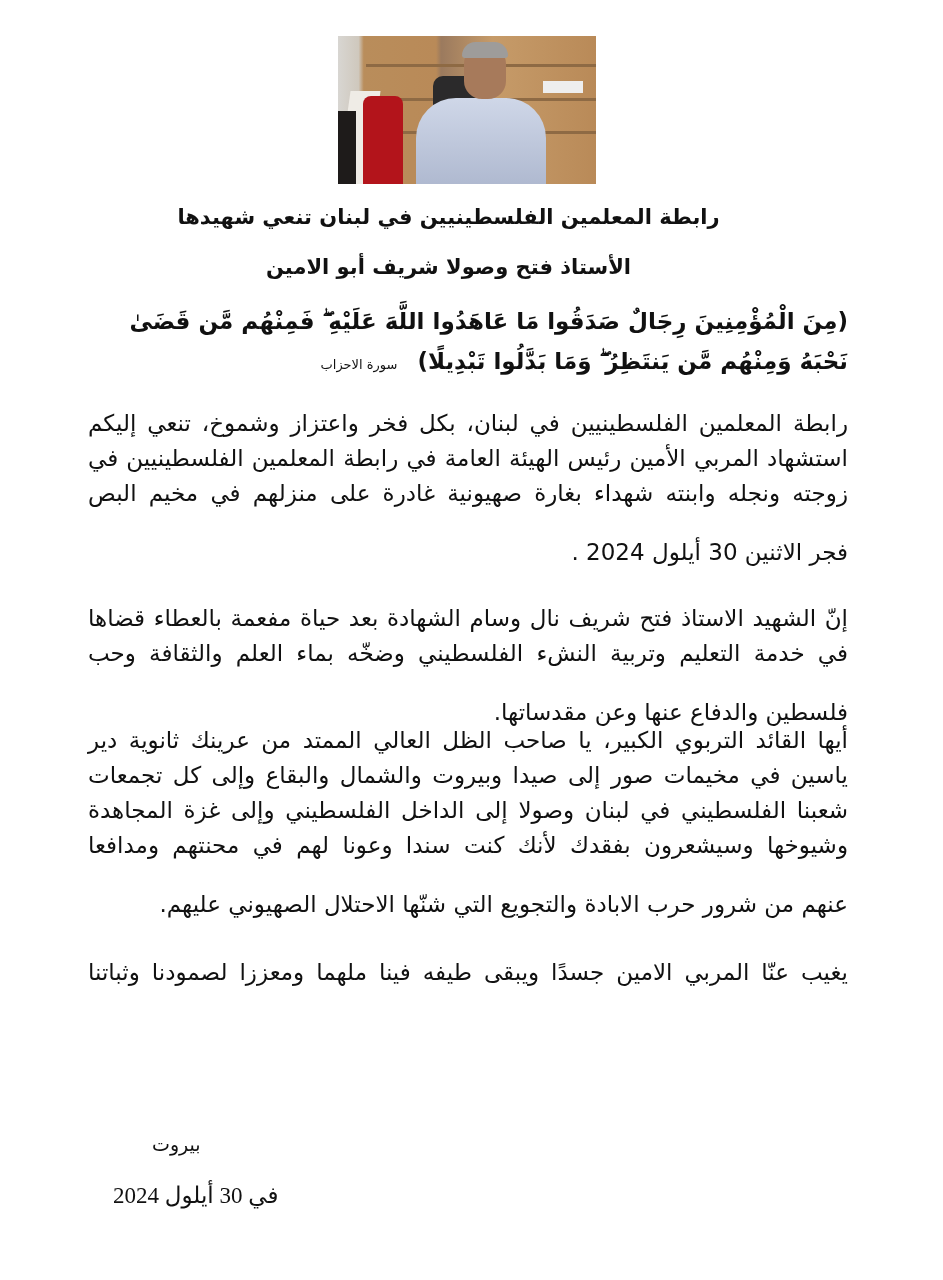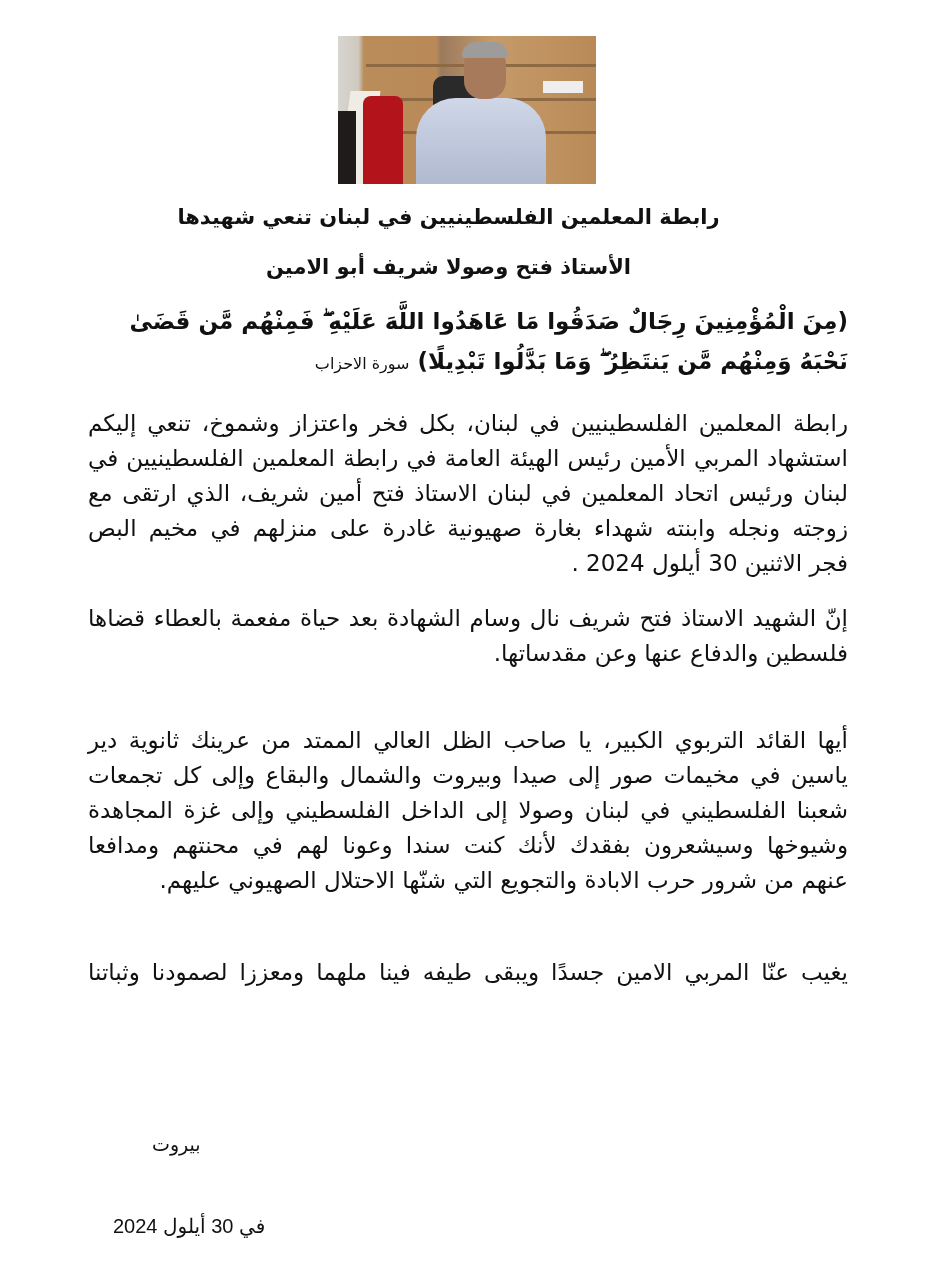--- a/index.html
+++ b/index.html
@@ -16,32 +16,32 @@
     .photo .hair { position: absolute; left: 124px; top: 6px; width: 46px; height: 16px; background: #9e9c9a; border-radius: 22px 22px 4px 4px; }
     .photo .files { position: absolute; left: 205px; top: 45px; width: 40px; height: 12px; background: #eeeeee; }
 
     .title { position: absolute; left: 0; width: 897px; text-align: center; direction: rtl; font-family: "DejaVu Sans", sans-serif; font-weight: bold; font-size: 21px; }
     .title.t1 { top: 205px; }
     .title.t2 { top: 255px; }
 
     .quran { position: absolute; right: 95px; direction: rtl; font-family: "DejaVu Sans", sans-serif; font-weight: bold; font-size: 23px; white-space: nowrap; }
     .quran.q1 { top: 308px; }
     .quran.q2 { top: 348px; }
-    .quran .surah { font-size: 16px; font-weight: normal; margin-right: 8px; }
+    .quran .surah { font-size: 13px; font-weight: normal; margin-right: 20px; }
 
     .para { position: absolute; right: 95px; width: 760px; direction: rtl; text-align: justify; font-family: "DejaVu Sans", sans-serif; font-size: 23px; line-height: 35px; }
     .para.p1 { top: 406px; }
     .para.p2 { top: 601px; }
     .para.p3 { top: 723px; }
     .para.p4 { top: 955px; }
     .line { display: block; text-align-last: justify; white-space: nowrap; }
-    .line.last { text-align-last: right; }
+    .line.last { text-align-last: right; margin-top: 24px; }
 
     .place { position: absolute; left: 152px; top: 1133px; direction: rtl; font-family: "DejaVu Sans", sans-serif; font-size: 19px; }
-    .date { position: absolute; left: 113px; top: 1182px; direction: rtl; font-family: Liberation Sans, sans-serif; font-size: 20px; margin-top: 32px; }
+    .date { position: absolute; left: 113px; top: 1182px; direction: rtl; font-family: Liberation Serif, serif; font-size: 23px; }
   </style>
 </head>
 <body>
 
 <div class="photo">
   <div class="wall"></div>
   <div class="shelf" style="top:28px"></div>
   <div class="shelf" style="top:62px"></div>
   <div class="shelf" style="top:95px"></div>
   <div class="files"></div>
@@ -60,27 +60,27 @@
 <div class="quran q1">
   <span>(مِنَ الْمُؤْمِنِينَ رِجَالٌ صَدَقُوا مَا عَاهَدُوا اللَّهَ عَلَيْهِ ۖ فَمِنْهُم مَّن قَضَىٰ</span>
 </div>
 <div class="quran q2">
   <span>نَحْبَهُ وَمِنْهُم مَّن يَنتَظِرُ ۖ وَمَا بَدَّلُوا تَبْدِيلًا)</span><span class="surah">سورة الاحزاب</span>
 </div>
 
 <div class="para p1">
   <span class="line">رابطة المعلمين الفلسطينيين في لبنان، بكل فخر واعتزاز وشموخ، تنعي إليكم</span>
   <span class="line">استشهاد المربي الأمين رئيس الهيئة العامة في رابطة المعلمين الفلسطينيين في</span>
-  <span class="line">لبنان ورئيس اتحاد المعلمين في لبنان الاستاذ فتح أمين شريف، الذي ارتقى مع</span>
   <span class="line">زوجته ونجله وابنته شهداء بغارة صهيونية غادرة على منزلهم في مخيم البص</span>
   <span class="line last">فجر الاثنين 30 أيلول 2024 .</span>
 </div>
 
 <div class="para p2">
   <span class="line">إنّ الشهيد الاستاذ فتح شريف نال وسام الشهادة بعد حياة مفعمة بالعطاء قضاها</span>
+  <span class="line">في خدمة التعليم وتربية النشء الفلسطيني وضخّه بماء العلم والثقافة وحب</span>
   <span class="line last">فلسطين والدفاع عنها وعن مقدساتها.</span>
 </div>
 
 <div class="para p3">
   <span class="line">أيها القائد التربوي الكبير، يا صاحب الظل العالي الممتد من عرينك ثانوية دير</span>
   <span class="line">ياسين في مخيمات صور إلى صيدا وبيروت والشمال والبقاع وإلى كل تجمعات</span>
   <span class="line">شعبنا الفلسطيني في لبنان وصولا إلى الداخل الفلسطيني وإلى غزة المجاهدة</span>
   <span class="line">وشيوخها وسيشعرون بفقدك لأنك كنت سندا وعونا لهم في محنتهم ومدافعا</span>
   <span class="line last">عنهم من شرور حرب الابادة والتجويع  التي شنّها الاحتلال الصهيوني عليهم.</span>
 </div>

